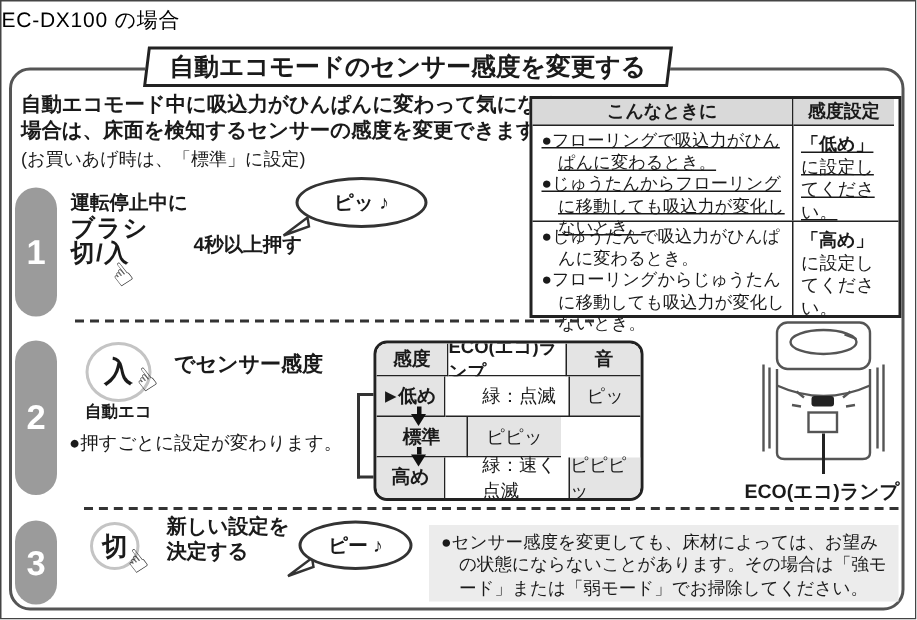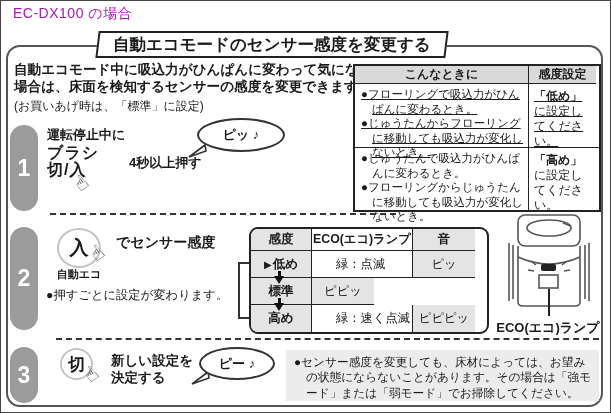--- a/index.html
+++ b/index.html
@@ -2,21 +2,21 @@
 <html><head>
 <meta charset="utf-8">
 <style>
   * { margin:0; padding:0; box-sizing:border-box; }
   html,body { background:#fff; }
   body { font-family:"Liberation Sans","DejaVu Sans",sans-serif; color:#1a1a1a; }
   #canvas { position:relative; width:611px; height:413px; background:#fff; border:1px solid #444; overflow:hidden; }
   .abs { position:absolute; }
   .b { font-weight:bold; }
 
-  .model-label { left:12px; top:4px; font-size:14px; color:#a21caf; letter-spacing:.5px; }
+  .model-label { left:0; top:4px; font-size:14px; color:#000000; letter-spacing:.5px; }
 
   .outer-box { left:5px; top:44px; width:597px; height:362px; border:2px solid #555; border-radius:14px; }
 
   .heading-box { left:96px; top:30px; height:27px; border:2px solid #222; background:#fff; padding:2px 14px;
                  transform:skewX(-7deg); display:flex; align-items:center; }
   .heading-box .inner { transform:skewX(7deg); font-size:16.5px; font-weight:bold; white-space:nowrap; }
 
   .intro { left:13px; top:60px; }
   .intro .l { font-size:13.6px; font-weight:bold; line-height:17px; white-space:nowrap; }
   .intro .n { font-size:12px; margin-top:3px; }
@@ -43,21 +43,21 @@
 
   .hand { font-size:20px; transform:rotate(-38deg); color:#222; }
 
   .bubble { border:2px solid #333; border-radius:50%; background:#fff; display:flex;
             align-items:center; justify-content:center; font-size:13px; font-weight:bold; white-space:nowrap; }
   .tail { overflow:visible; }
 
   .dashed { border-top:2px dashed #333; height:0; }
 
   
-  .sense-wrap { left:248px; top:226px; width:240px; border:2px solid #222; border-radius:9px; overflow:hidden; background:#fff; }
+  .sense-wrap { left:248px; top:226px; width:180px; border:2px solid #222; border-radius:9px; overflow:hidden; background:#fff; }
   .st-row { display:flex; }
   .st-row > div { border-right:1px solid #222; border-bottom:1px solid #222; display:flex; align-items:center; justify-content:center; }
   .st-row > div:last-child { border-right:none; }
   .st-row:last-child > div { border-bottom:none; }
   .st-c1 { width:61px; background:#e4e4e4; font-weight:bold; font-size:12.5px; }
   .st-c2 { width:101px; background:#fff; font-size:12.3px; justify-content:flex-start !important; padding-left:24px; }
   .st-c3 { width:62px; background:#e4e4e4; font-size:12.3px; }
   .st-h  { height:22px; font-size:12px; font-weight:bold; }
   .st-h .st-c2 { justify-content:center !important; padding-left:0; }
   .st-b  { height:27px; }
@@ -213,21 +213,21 @@
     <path d="M46 76 V103" stroke="#222" stroke-width="2"></path>
   </svg>
   <div class="abs eco-label" style="left:484px; top:318px; width:126px;">ECO(エコ)ランプ</div>
 
   <div class="abs dashed" style="left:55px; top:337px; width:543px;"></div>
 
   <div class="abs circle-btn" style="left:59px; top:347px; width:33px; height:32px;">
     <span class="b" style="font-size:17px;">切</span>
   </div>
   <div class="abs hand" style="left:84px; top:361px;">☝</div>
-  <div class="abs s3-text" style="left:110px; top:351px;">
+  <div class="abs s3-text" style="left:110px; top:341px;">
     <div>新しい設定を</div>
     <div>決定する</div>
   </div>
   <svg class="abs tail" style="left:189px; top:369px;" width="20" height="16">
     <path d="M18 2 L2 14 L19 8 Z" fill="#fff" stroke="#333" stroke-width="1.6"></path>
   </svg>
   <div class="abs bubble" style="left:198px; top:346px; width:76px; height:33px;">ピー ♪</div>
 
   <div class="abs note-box">
     <div class="note-text">●センサー感度を変更しても、床材によっては、お望みの状態にならないことがあります。その場合は「強モード」または「弱モード」でお掃除してください。</div>

